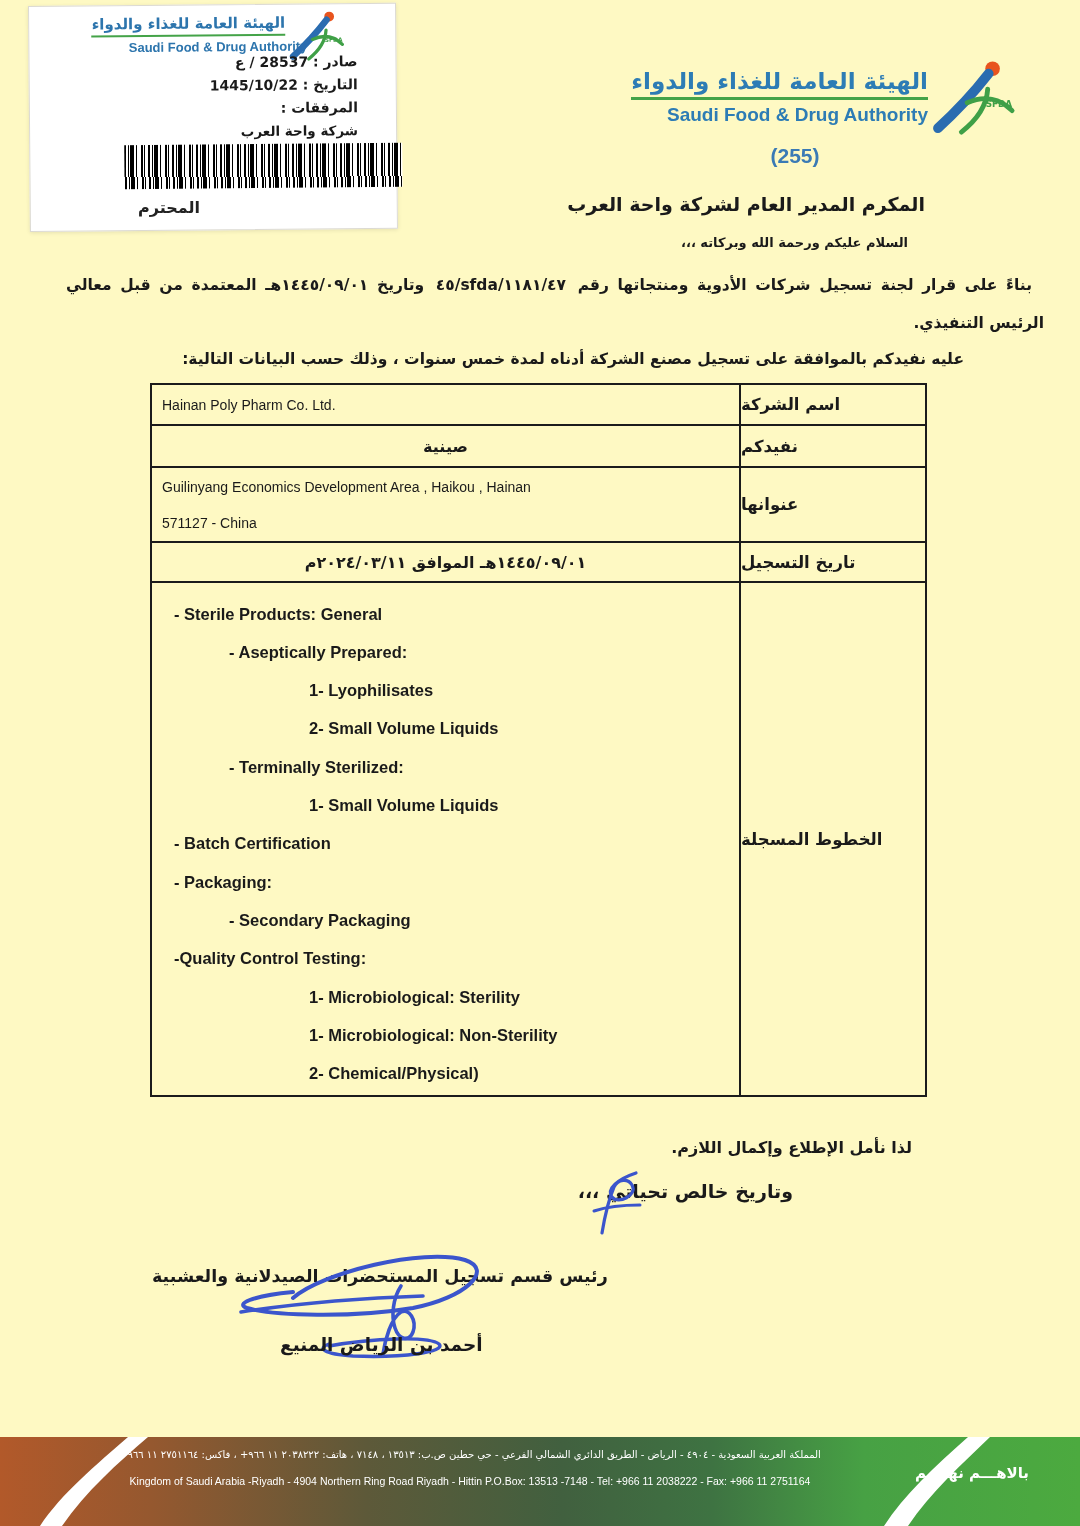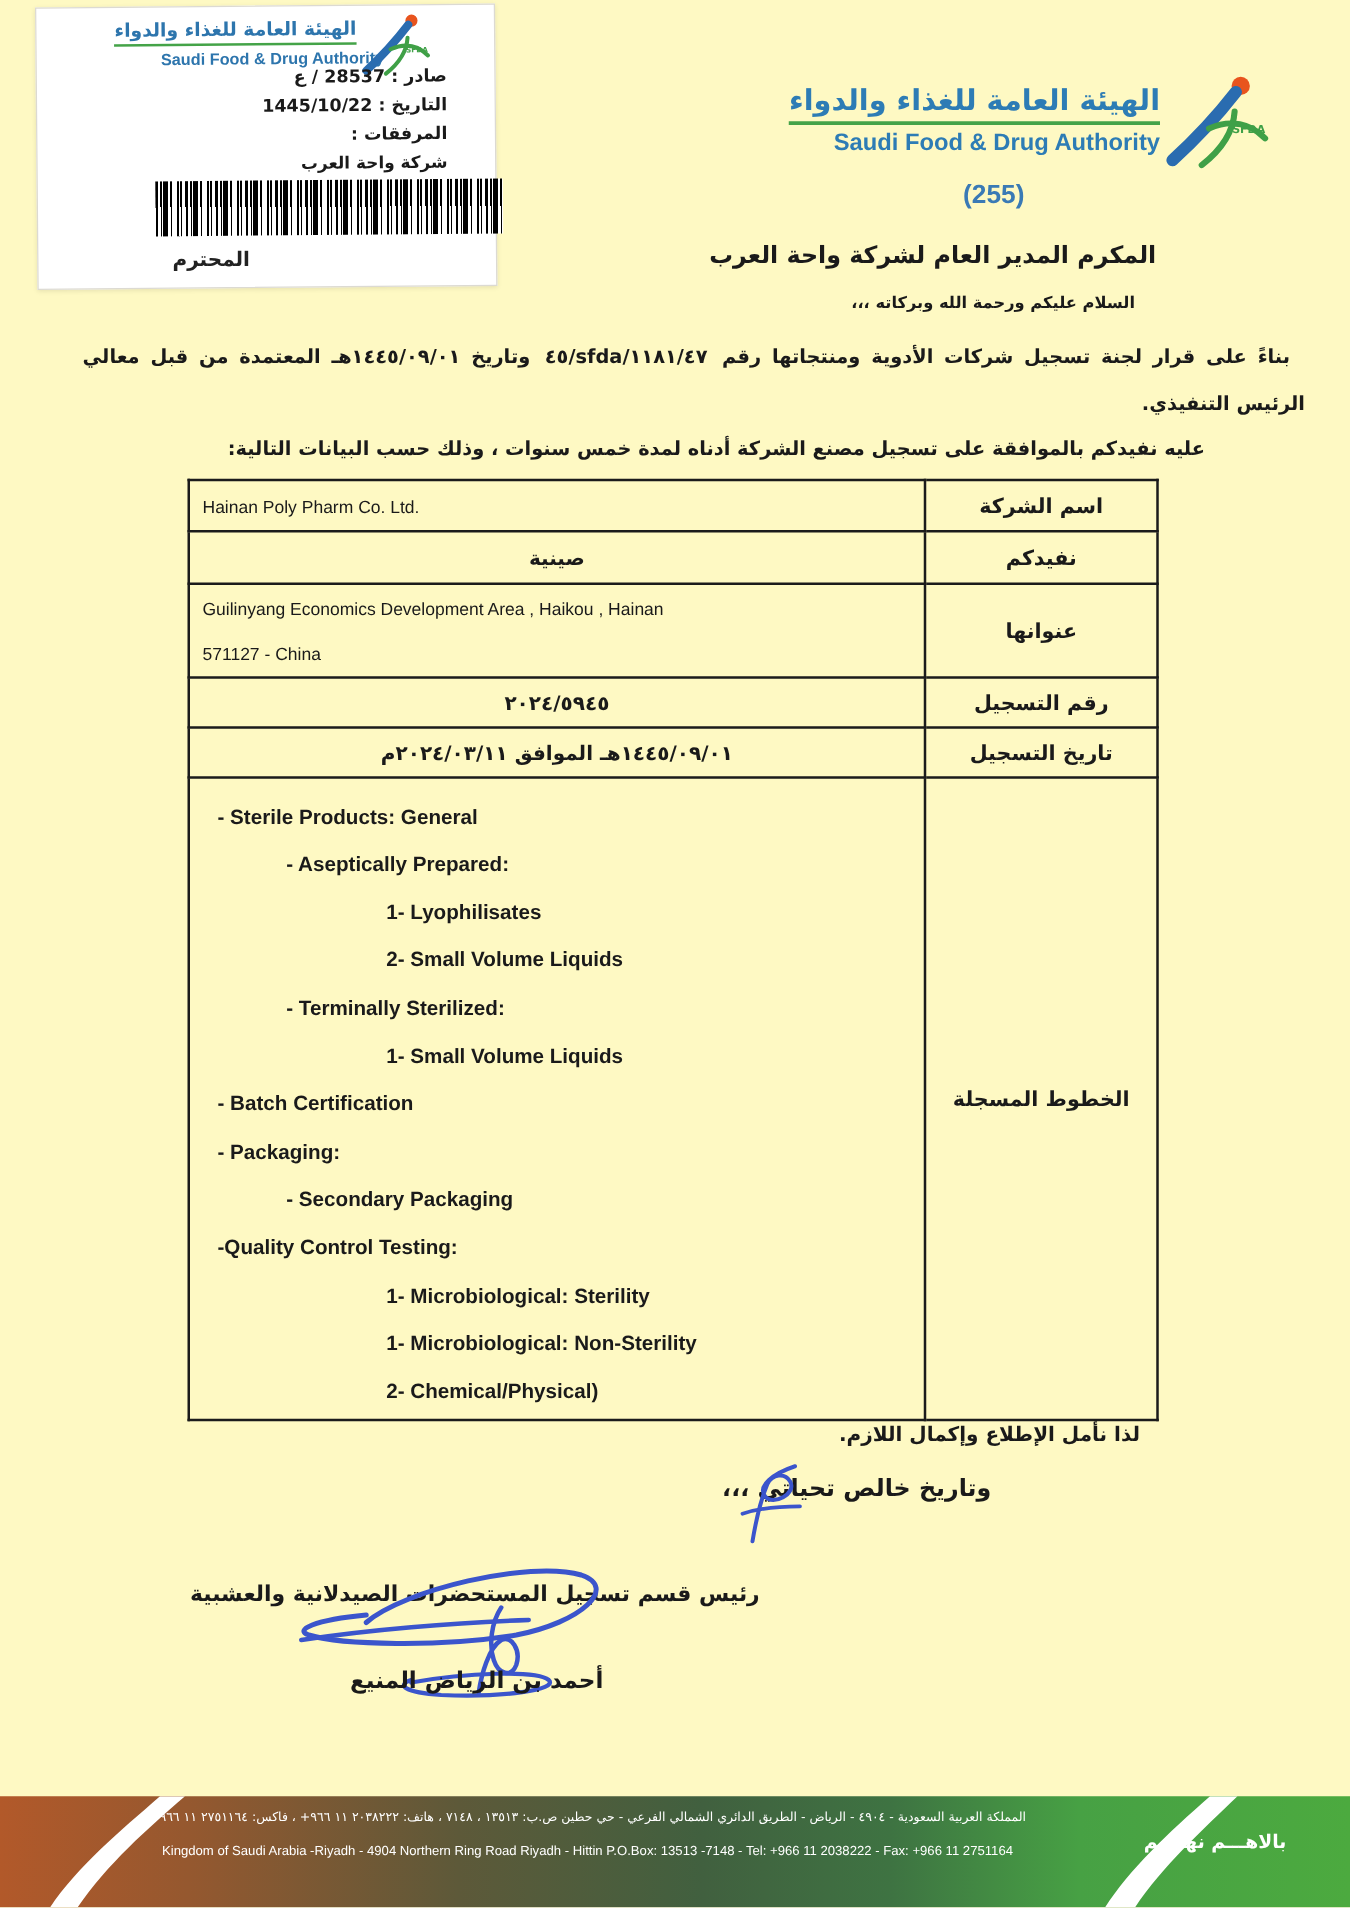--- a/index.html
+++ b/index.html
@@ -81,21 +81,21 @@
     direction:rtl; text-align:right;
     font-size:15.5px; font-weight:bold;
   }
   
   .info-table {
     position:absolute; left:150px; top:383px; width:777px;
     border-collapse:collapse; table-layout:fixed;
   }
   .info-table td { border:2px solid #1b1b1b; vertical-align:middle; }
   .info-table .lab {
-    width:186px; text-align:center; direction:rtl;
+    width:186px; text-align:left; direction:rtl;
     font-size:16.5px; font-weight:bold;
   }
   .val-en {
     font-family:"Liberation Sans", sans-serif;
     font-size:14px; font-weight:normal; padding-left:10px; text-align:left;
   }
   .val-center { text-align:center; font-size:16px; font-weight:bold; direction:rtl; }
   .addr-line { line-height:36px; }
   .lines-cell { vertical-align:top; padding:9px 0 0 22px; }
   .lines-cell .ln {
@@ -195,24 +195,20 @@
       <td class="lab">نفيدكم</td>
     </tr>
     <tr style="height:75px;">
       <td class="val-en">
         <div class="addr-line">Guilinyang Economics Development Area , Haikou , Hainan</div>
         <div class="addr-line">571127 - China</div>
       </td>
       <td class="lab">عنوانها</td>
     </tr>
     <tr style="height:40px;">
-      <td class="val-center">٢٠٢٤/٥٩٤٥</td>
-      <td class="lab">رقم التسجيل</td>
-    </tr>
-    <tr style="height:40px;">
       <td class="val-center">١٤٤٥/٠٩/٠١هـ الموافق ٢٠٢٤/٠٣/١١م</td>
       <td class="lab">تاريخ التسجيل</td>
     </tr>
     <tr style="height:514px;">
       <td class="lines-cell">
         <div class="ln i0">- Sterile Products: General</div>
         <div class="ln i1">- Aseptically Prepared:</div>
         <div class="ln i2">1- Lyophilisates</div>
         <div class="ln i2">2- Small Volume Liquids</div>
         <div class="ln i1">- Terminally Sterilized:</div>

